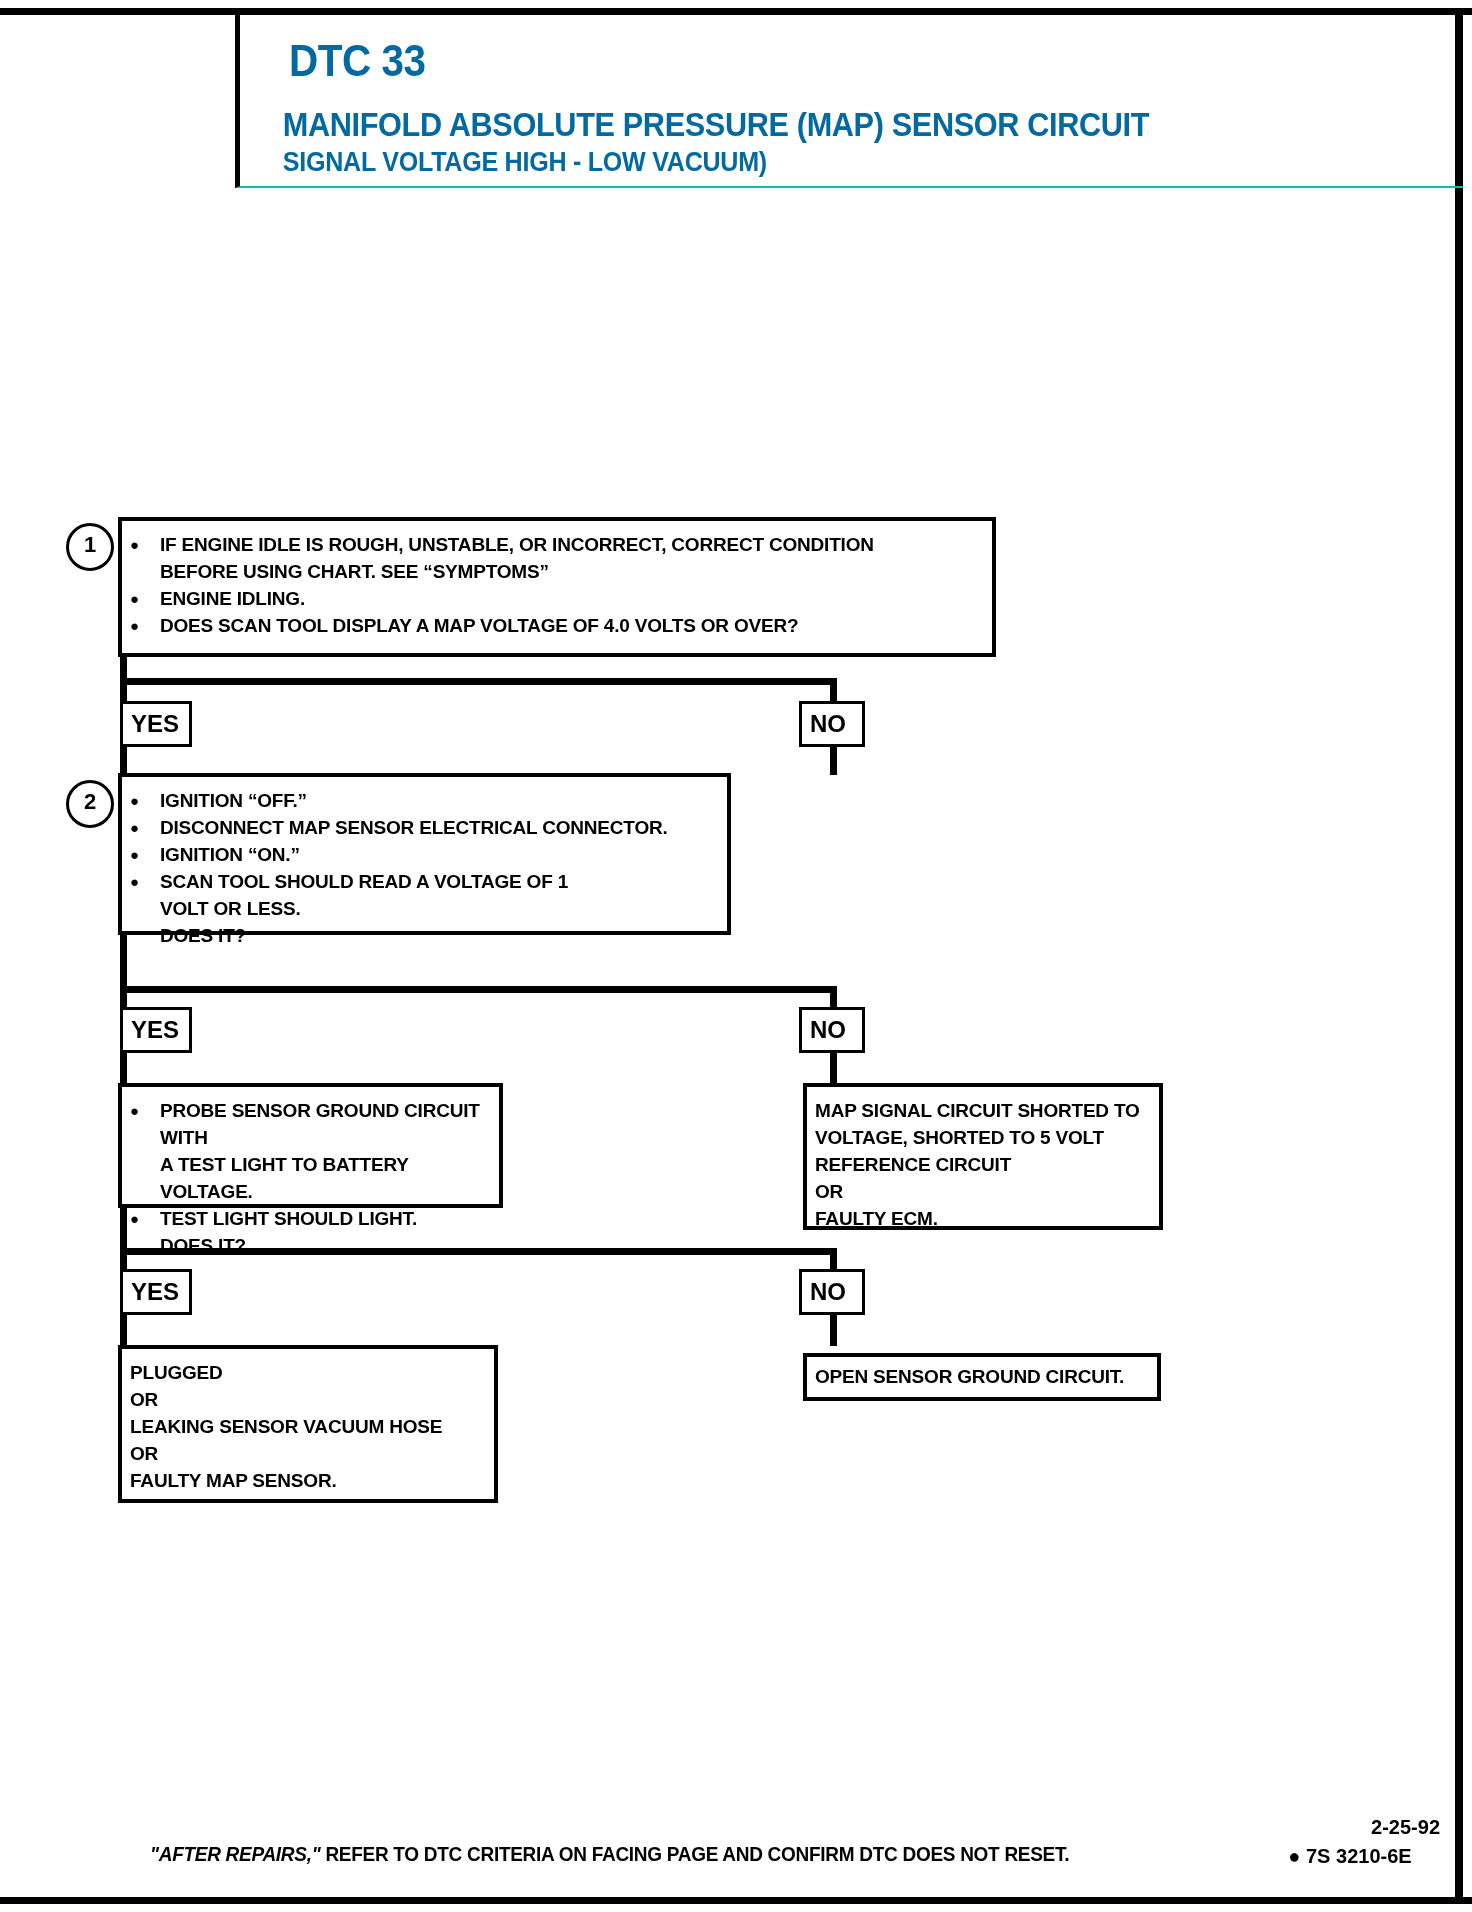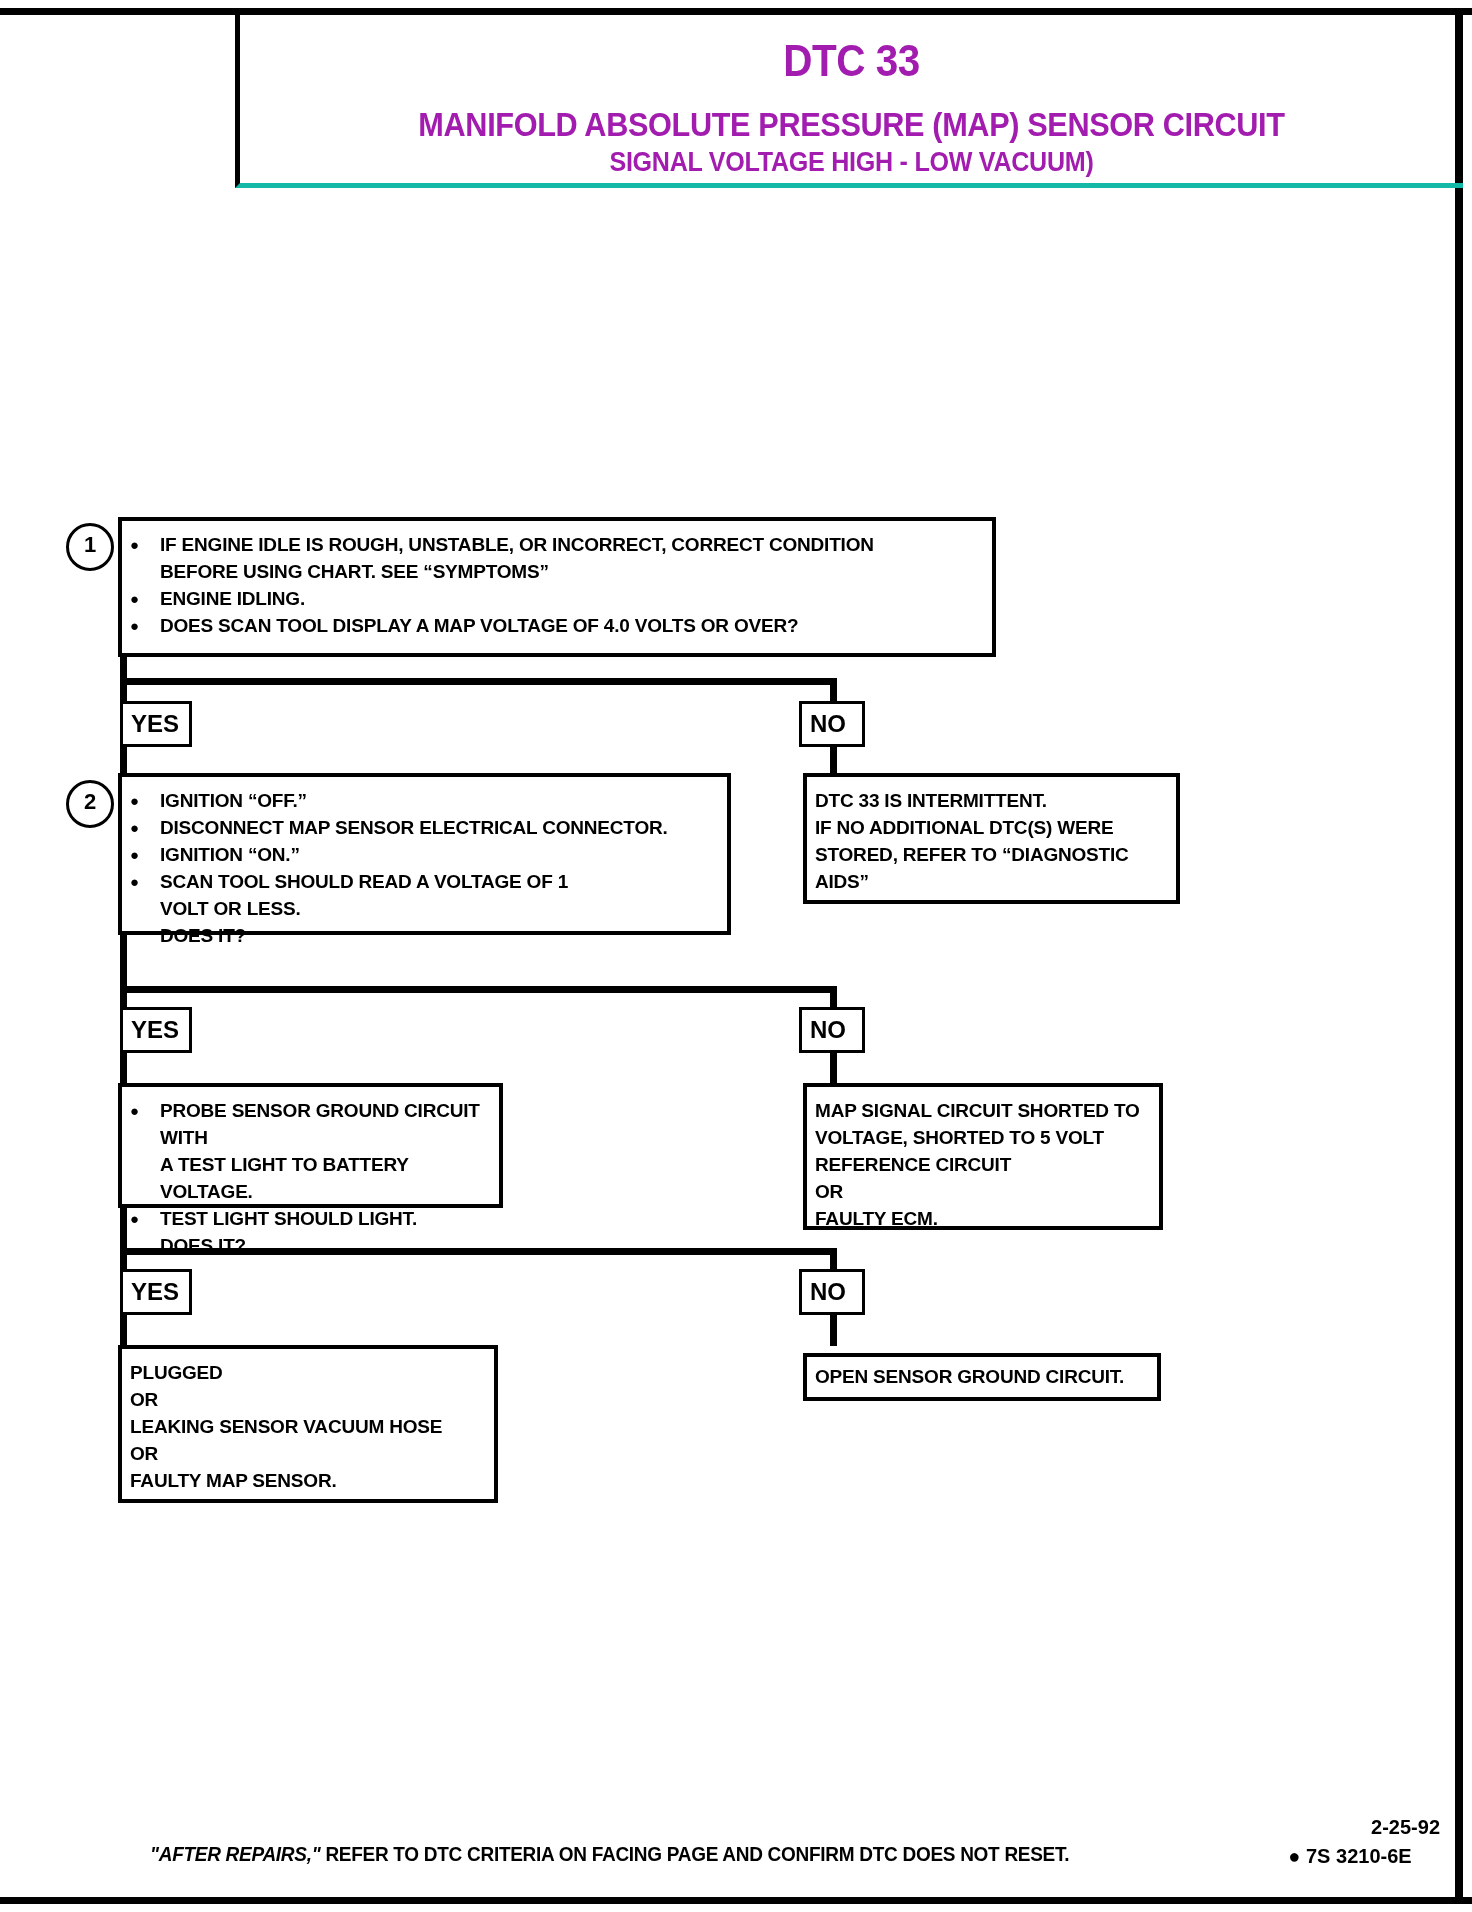--- a/index.html
+++ b/index.html
@@ -38,24 +38,23 @@
     width: 8px; height: 1896px;
     background: #000;
   }
 
   
   .header-box {
     position: absolute;
     left: 235px; top: 12px;
     width: 1228px; height: 176px;
     border-left: 5px solid #000;
-    border-bottom: 5px solid #14b8a6;
+    border-bottom: 2px solid #14b8a6;
     box-sizing: border-box;
-    text-align: center;
-    color: #a21caf;
+    color: #0369a1;
   }
   .header-title {
     font-size: 44px;
     font-weight: bold;
     letter-spacing: -0.5px;
     margin-top: 24px;
     transform: scaleX(0.92);
   }
   .header-sub1 {
     font-size: 33px;
@@ -257,28 +256,20 @@
       </div>
       <div class="bullet-line">
         <span class="bullet">●</span>
         <span class="bullet-text">SCAN TOOL SHOULD READ  A VOLTAGE OF 1
 VOLT OR LESS.
 DOES IT?</span>
       </div>
     </div>
   </div>
 
-  <div class="box" style="left:803px; top:773px; width:377px; height:131px;">
-    <div class="box-inner">
-      <div class="plain-line">DTC 33 IS INTERMITTENT.
-IF NO ADDITIONAL DTC(S) WERE
-STORED, REFER TO “DIAGNOSTIC
-AIDS”</div>
-    </div>
-  </div>
 
   <div class="ynbox" style="left:120px; top:1007px; width:72px; height:46px;">YES</div>
   <div class="ynbox" style="left:799px; top:1007px; width:66px; height:46px;">NO</div>
 
   <div class="box" style="left:118px; top:1083px; width:385px; height:125px;">
     <div class="box-inner">
       <div class="bullet-line">
         <span class="bullet">●</span>
         <span class="bullet-text">PROBE SENSOR GROUND CIRCUIT WITH
 A TEST LIGHT TO BATTERY VOLTAGE.</span>

